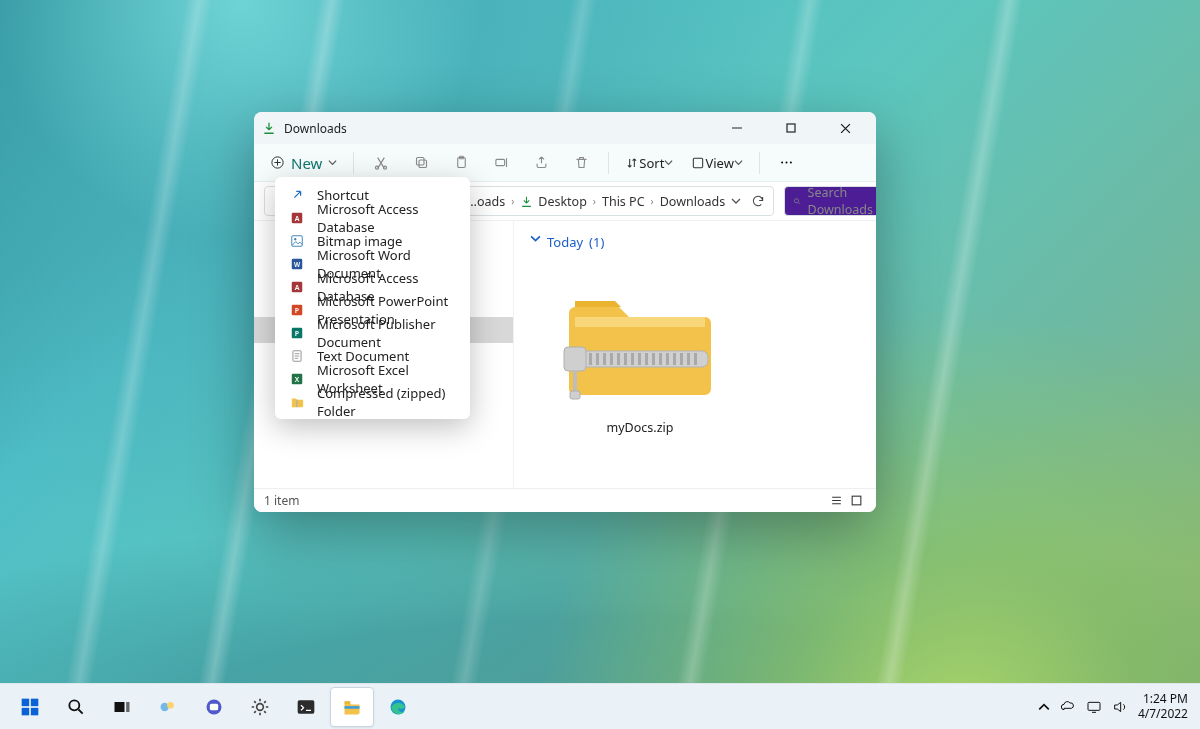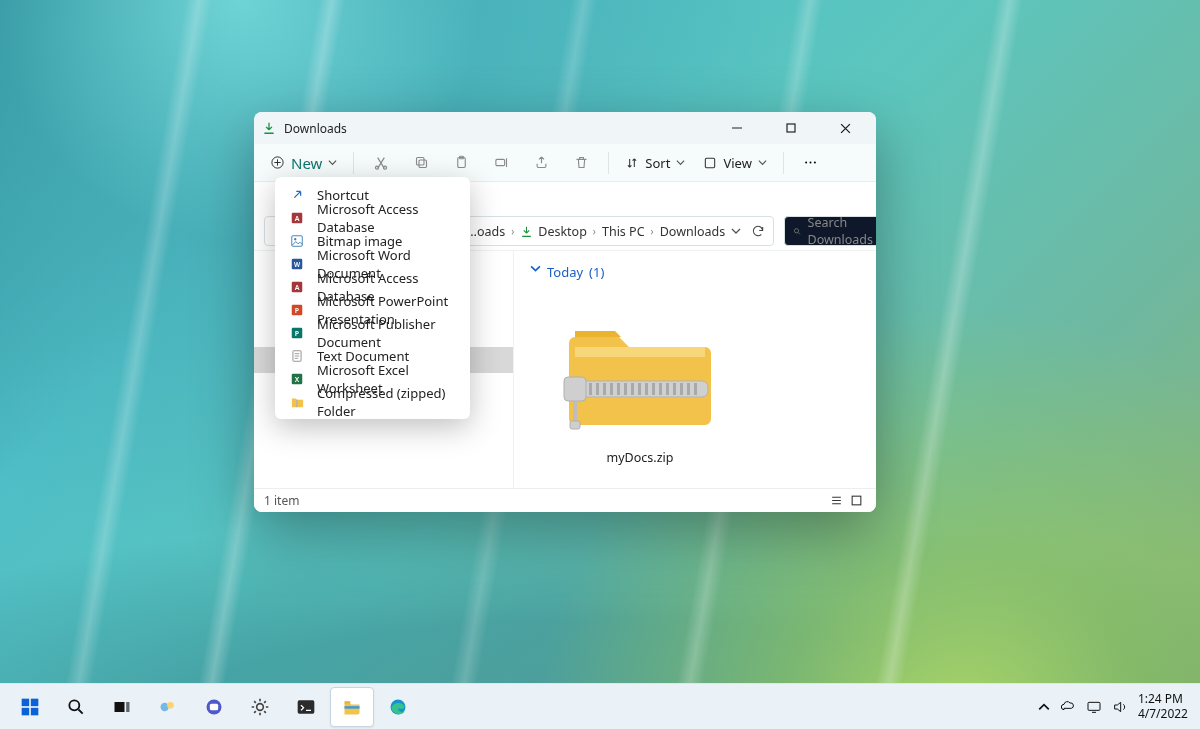--- a/index.html
+++ b/index.html
@@ -25,45 +25,45 @@
   .taskbar {
     position: absolute; left:0; right:0; bottom:0; height:46px;
     background: #eaf2f8;
     border-top: 1px solid rgba(0,0,0,0.05);
     display:flex; align-items:center; padding:0 8px;
   }
   .task-icons { display:flex; align-items:center; gap:2px; }
   .tbtn { width:44px; height:40px; display:flex; align-items:center; justify-content:center; border-radius:4px; }
   .tbtn.active { background:#fff; border:1px solid #c9d6e0; box-shadow:0 1px 2px rgba(0,0,0,0.08); }
   .tray { margin-left:auto; display:flex; align-items:center; gap:10px; color:#111; font-size:12px; }
-  .clock { text-align:left; line-height:1.2; font-size:12px; padding-right:4px;}
+  .clock { text-align:right; line-height:1.2; font-size:12px; padding-right:4px;}
 
   
   .window {
     position:absolute; left:254px; top:112px; width:622px; height:400px;
     background:#ffffff; border-radius:8px;
     box-shadow: 0 20px 60px rgba(0,0,0,0.35);
     display:flex; flex-direction:column; overflow:hidden;
   }
   .titlebar { height:32px; background:#f0f6f8; display:flex; align-items:center; padding:0 8px; gap:8px; font-size:12px; color:#222;}
   .titlebar .spacer { flex:1; }
   .titlebar .wbtn { width:46px; height:28px; display:flex; align-items:center; justify-content:center; color:#222;}
 
   .toolbar { height:38px; border-bottom:1px solid #e7edef; background:#f6fbfc; display:flex; align-items:center; padding:0 10px; gap:6px; }
   .newbtn { display:flex; align-items:center; gap:6px; font-size:15px; color:#0f766e; padding:4px 6px; border-radius:3px; }
   .icobtn { width:34px; height:30px; display:flex; align-items:center; justify-content:center; border-radius:3px; color:#8a8a8a;}
   .tbsep { width:1px; height:22px; background:#dbe4e7; margin:0 4px;}
-  .sortv { display:flex; align-items:center; gap:6px; font-size:13px; color:#222; padding:4px 6px;}
-
-  .addrrow { height:38px; display:flex; align-items:center; padding:6px 10px; gap:10px; background:#fff;margin-top:30px;}
+  .sortv { display:flex; align-items:center; font-size:13px; color:#222; padding:4px 6px;}
+
+  .addrrow { height:38px; display:flex; align-items:center; padding:6px 10px; gap:10px; background:#fff;}
   .addrbar { flex:1; height:30px; border:1px solid #d9e0e3; border-radius:4px; display:flex; align-items:center; padding:0 8px; font-size:12.5px; color:#333; gap:6px; background:#fff; position:relative;}
   .crumb { display:flex; align-items:center; gap:5px; white-space:nowrap;}
   .gt { color:#888; font-size:10px; }
   .addrbar .far-right { margin-left:auto; display:flex; align-items:center; gap:10px; color:#555;}
-  .searchbox { width:136px; height:30px; border:1px solid #d9e0e3; border-radius:4px; display:flex; align-items:center; padding:0 8px; gap:6px; color:#888; font-size:12.5px; background:#0f172a;}
+  .searchbox { width:136px; height:30px; border:1px solid #d9e0e3; border-radius:4px; display:flex; align-items:center; padding:0 8px; gap:6px; color:#888; font-size:12.5px; background:#4c1d95;}
 
   .body { flex:1; display:flex; min-height:0; border-top:1px solid #eef2f3;}
   .nav { width:260px; border-right:1px solid #eef2f3; padding:6px 0; font-size:13px; color:#222; background:#fff; position:relative;}
   .nav-item { height:26px; display:flex; align-items:center; gap:8px; padding:0 12px 0 28px; }
   .nav-item.sel { background:#d8d8d8; }
   .content { flex:1; background:#fff; padding:12px 16px; font-size:13px; color:#222; }
   .group-head { display:flex; align-items:flex-start; gap:6px; color:#1a5fc7; font-size:13px; font-weight:400;}
   .file { width:160px; text-align:center; margin-top:28px;}
   .file .thumb { width:160px; height:126px; display:flex; align-items:center; justify-content:center;}
   .file .label { margin-top:14px; font-size:12.5px; color:#222;}

